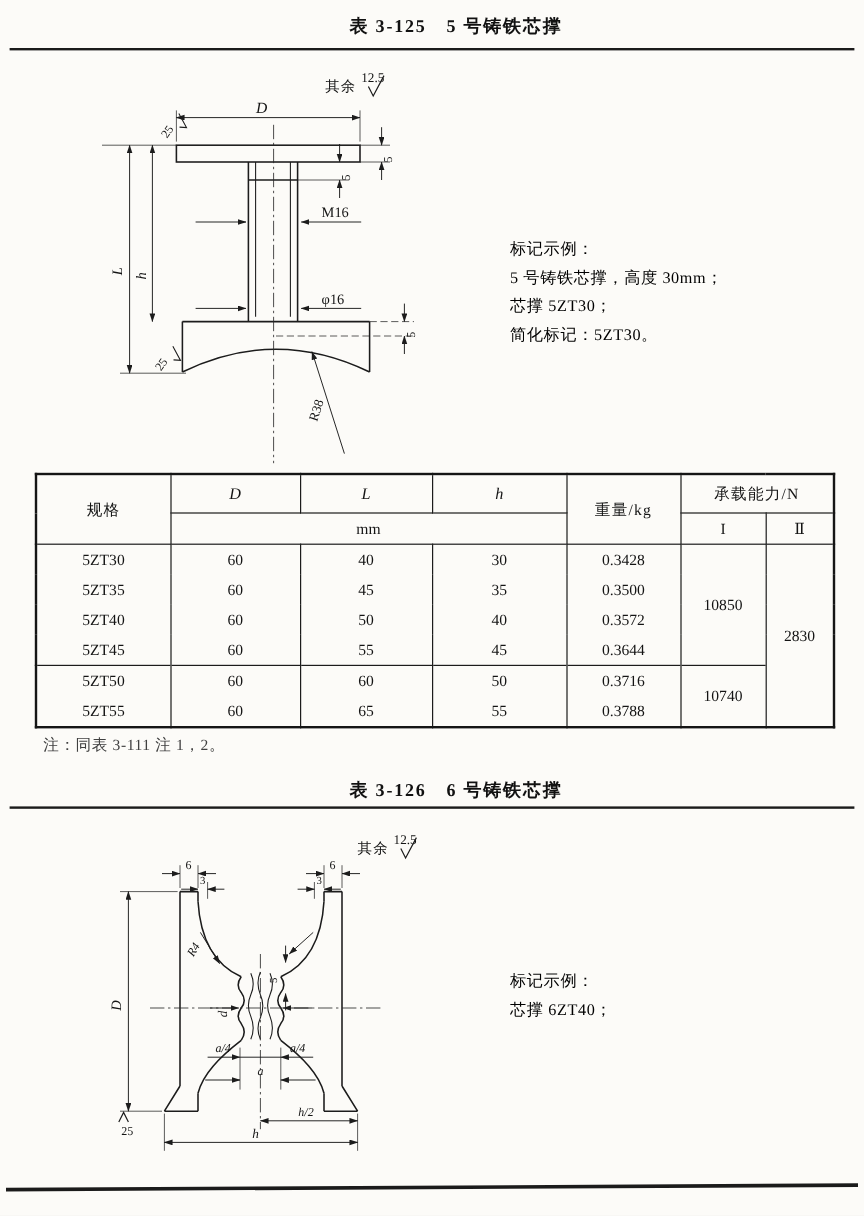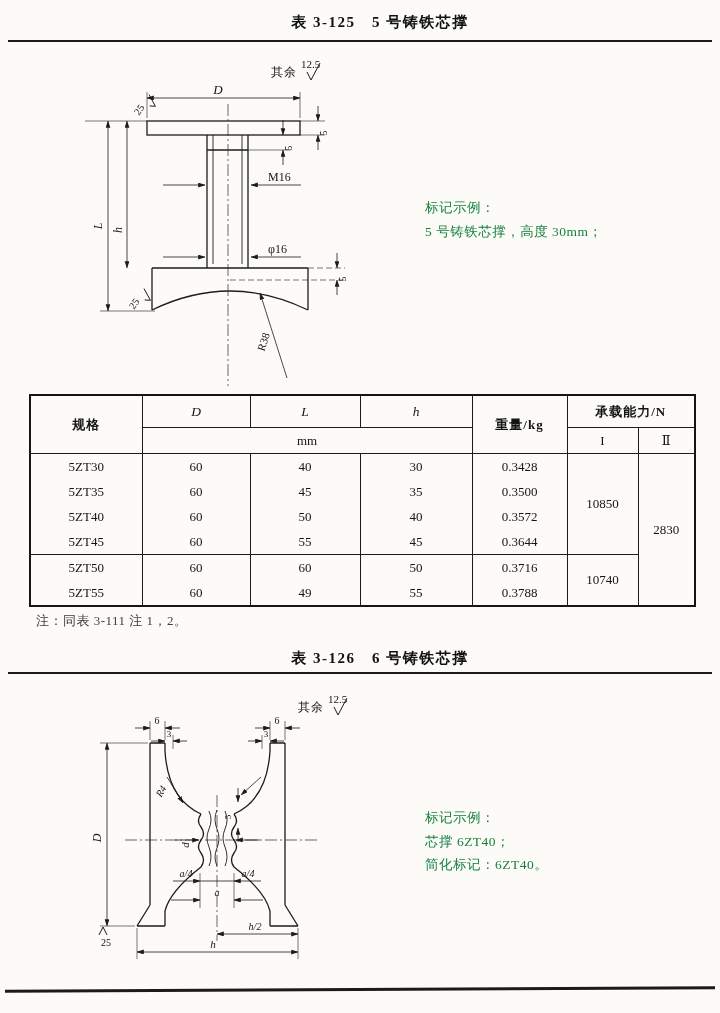--- a/index.html
+++ b/index.html
@@ -16,36 +16,36 @@
   .rule-mid{top:672px;left:8px;width:704px;height:2px;}
   .rule-bottom{top:988px;left:5px;width:710px;height:3px;transform:rotate(-0.3deg);}
 
   .fig{position:absolute;}
   .fig-1{left:55px;top:46px;}
   .fig-2{left:55px;top:683px;}
   svg text{fill:#141414;font-family:"Liberation Serif","DejaVu Serif",serif;}
   .dimlab{font-style:italic;}
 
   .example{position:absolute;width:260px;font-size:13.5px;line-height:23.5px;
-           letter-spacing:0.5px;color:#15803d;}
+           letter-spacing:0.5px;color:#000000;}
   .example-1{left:425px;top:196px;}
   .example-2{left:425px;top:806px;}
 
   .spec-table{position:absolute;left:29px;top:394px;border-collapse:collapse;
               table-layout:fixed;width:665px;font-size:13px;color:#141414;}
   .spec-table th,.spec-table td{border-left:1px solid #1c1c1c;border-right:1px solid #1c1c1c;
               text-align:center;vertical-align:middle;padding:0;font-weight:normal;}
   .spec-table{border:2px solid #151515;}
   .spec-table thead th{border-bottom:1.5px solid #1c1c1c;}
   .spec-table .hrow1 th{height:31px;}
   .spec-table .hrow2 th{height:25px;}
   .spec-table .hrow1 .subline{border-bottom:1px solid #1c1c1c;}
   .spec-table tbody td{height:25px;border-top:none;border-bottom:none;}
   .spec-table tbody tr.grp td{border-top:1.5px solid #1c1c1c;}
-  .spec-table .zh{font-weight:bold;letter-spacing:1px;}
+  .spec-table .zh{font-weight:normal;letter-spacing:1px;}
   .spec-table .it{font-style:italic;font-size:13.5px;}
 
   .note-line{position:absolute;left:36px;top:612px;font-size:13px;letter-spacing:0.5px;color:#404040;}
 </style>
 </head>
 <body>
 
 <div class="page">
 
   <div class="tbl-title title-1">表 3-125　5 号铸铁芯撑</div>
@@ -115,20 +115,22 @@
     <g>
       <text x="216" y="30" font-size="12" letter-spacing="1">其余</text>
       <text x="246" y="22" font-size="11">12.5</text>
       <path d="M252,26 l4,8 l9,-17" stroke="#1c1c1c" stroke-width="1" fill="none"></path>
     </g>
   </svg>
 
   <div class="example example-1">
     <div>标记示例：</div>
     <div>5 号铸铁芯撑，高度 30mm；</div>
+    <div>芯撑 5ZT30；</div>
+    <div>简化标记：5ZT30。</div>
   </div>
 
   <table class="spec-table">
     <colgroup>
       <col style="width:112px">
         <col style="width:108px">
         <col style="width:110px">
       <col style="width:112px">
         <col style="width:95px">
         <col style="width:71px">
@@ -184,21 +186,21 @@
         <td>5ZT50</td>
         <td>60</td>
         <td>60</td>
         <td>50</td>
         <td>0.3716</td>
         <td rowspan="2">10740</td>
       </tr>
       <tr>
         <td>5ZT55</td>
         <td>60</td>
-        <td>49</td>
+        <td>65</td>
         <td>55</td>
         <td>0.3788</td>
       </tr>
     </tbody>
   </table>
 
   <div class="note-line">注：同表 3-111 注 1，2。</div>
 
   <div class="tbl-title title-2">表 3-126　6 号铸铁芯撑</div>
   <div class="rule rule-mid"></div>
@@ -278,17 +280,16 @@
     <g>
       <text x="243" y="28" font-size="12" letter-spacing="1">其余</text>
       <text x="273" y="20" font-size="11">12.5</text>
       <path d="M279,24 l4,8 l9,-17" stroke="#1c1c1c" stroke-width="1" fill="none"></path>
     </g>
   </svg>
 
   <div class="example example-2">
     <div>标记示例：</div>
     <div>芯撑 6ZT40；</div>
-    <div>简化标记：6ZT40。</div>
   </div>
 
   <div class="rule rule-bottom"></div>
 </div>
 
 </body></html>

